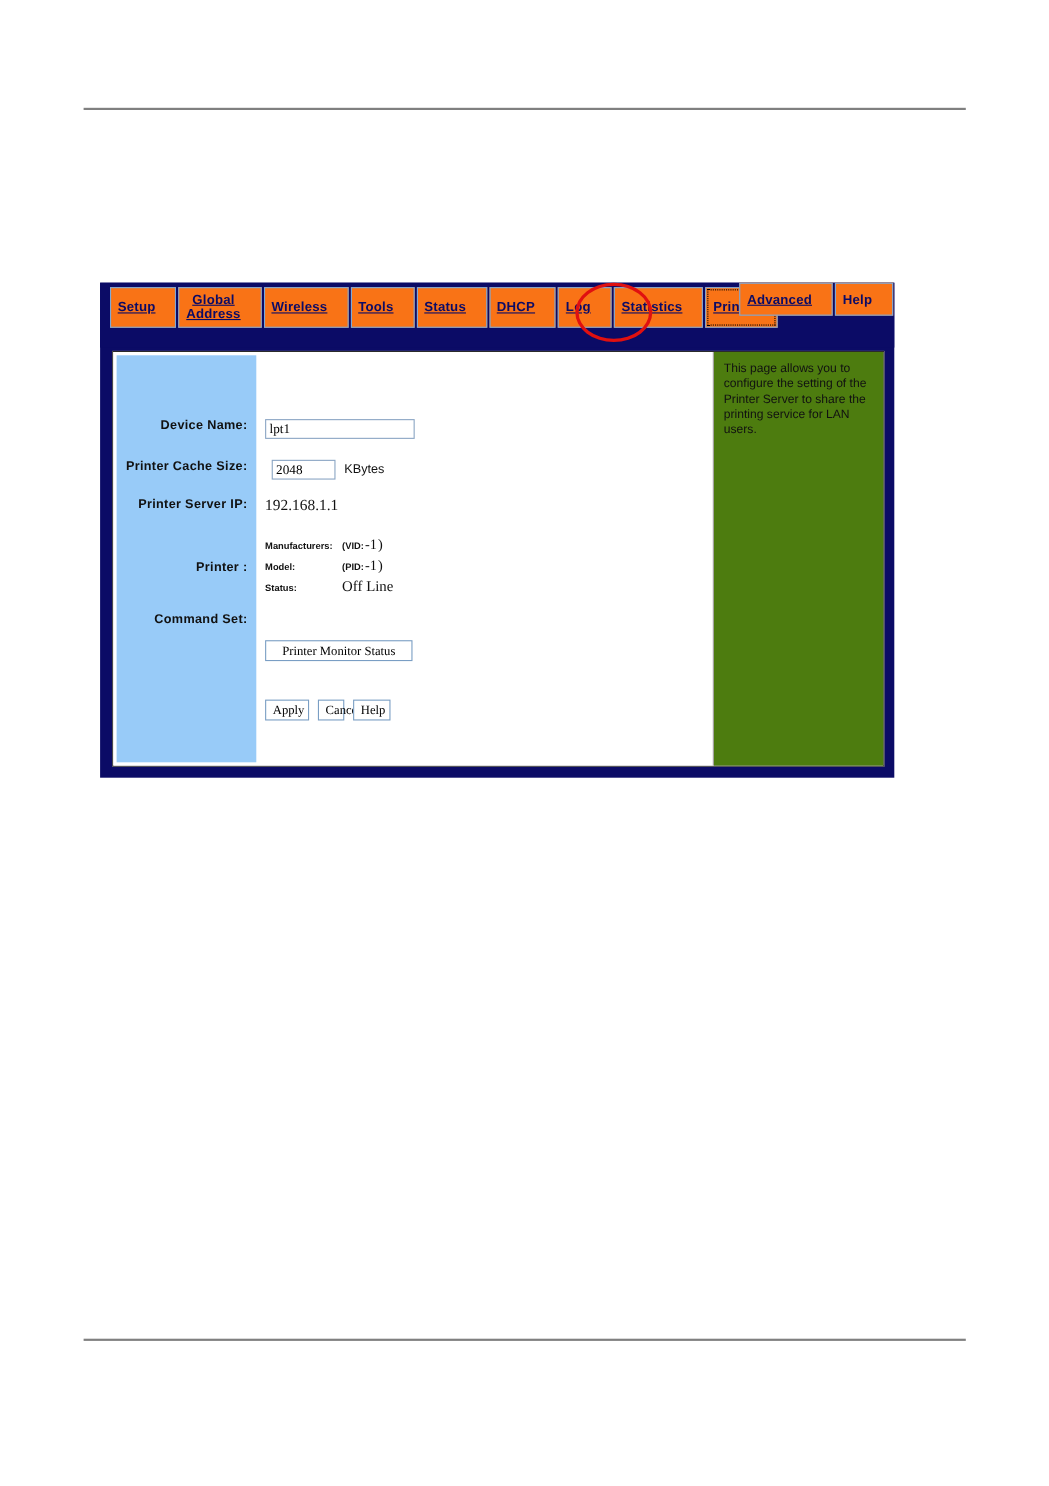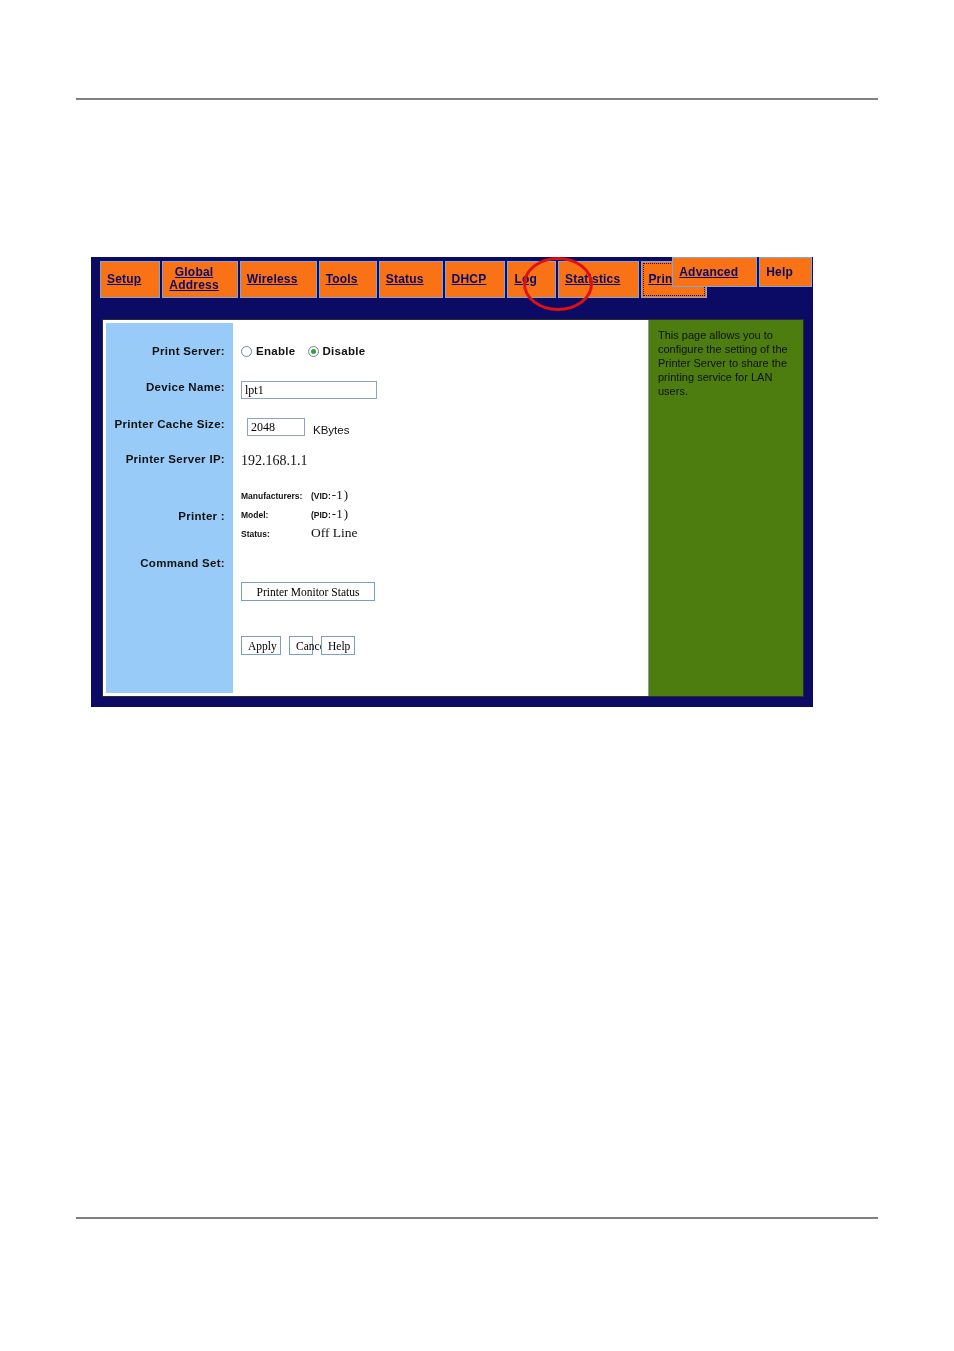--- a/index.html
+++ b/index.html
@@ -208,21 +208,21 @@
     outline: none;
   }
   #device-name-input { width: 136px; }
   #cache-size-input { width: 58px; }
   .unit-text {
     font-size: 11.5px;
     color: #111;
     margin-left: 8px;
     font-family: "Liberation Sans", sans-serif;
   }
-  .inline-row { display: flex; align-items: flex-end; padding-left: 14px; }
+  .inline-row { display: flex; align-items: center; padding-left: 14px; }
 
   .plain-value {
     font-family: "Liberation Serif", serif;
     font-size: 14px;
     color: #111;
   }
 
   
   #printer-info {
     font-family: "Liberation Sans", sans-serif;
@@ -316,31 +316,20 @@
       <div class="nav-tab no-underline"><span class="lbl">Help</span></div>
     </div>
     <div id="printer-highlight"></div>
   </div>
 
   <div id="content-frame">
 
     <div id="form-area">
       <div id="label-col"></div>
 
-      <div class="form-row" style="top:25px;">
-        <div class="row-label">Print Server:</div>
-        <div class="row-value">
-          <div class="radio-group">
-            <span class="radio"></span>
-            <span class="radio-label">Enable</span>
-            <span class="radio checked"></span>
-            <span class="radio-label">Disable</span>
-          </div>
-        </div>
-      </div>
 
       <div class="form-row" style="top:61px;">
         <div class="row-label">Device Name:</div>
         <div class="row-value">
           <input id="device-name-input" class="text-input" type="text" value="lpt1" style="">
         </div>
       </div>
 
       <div class="form-row" style="top:98px;">
         <div class="row-label">Printer Cache Size:</div>

